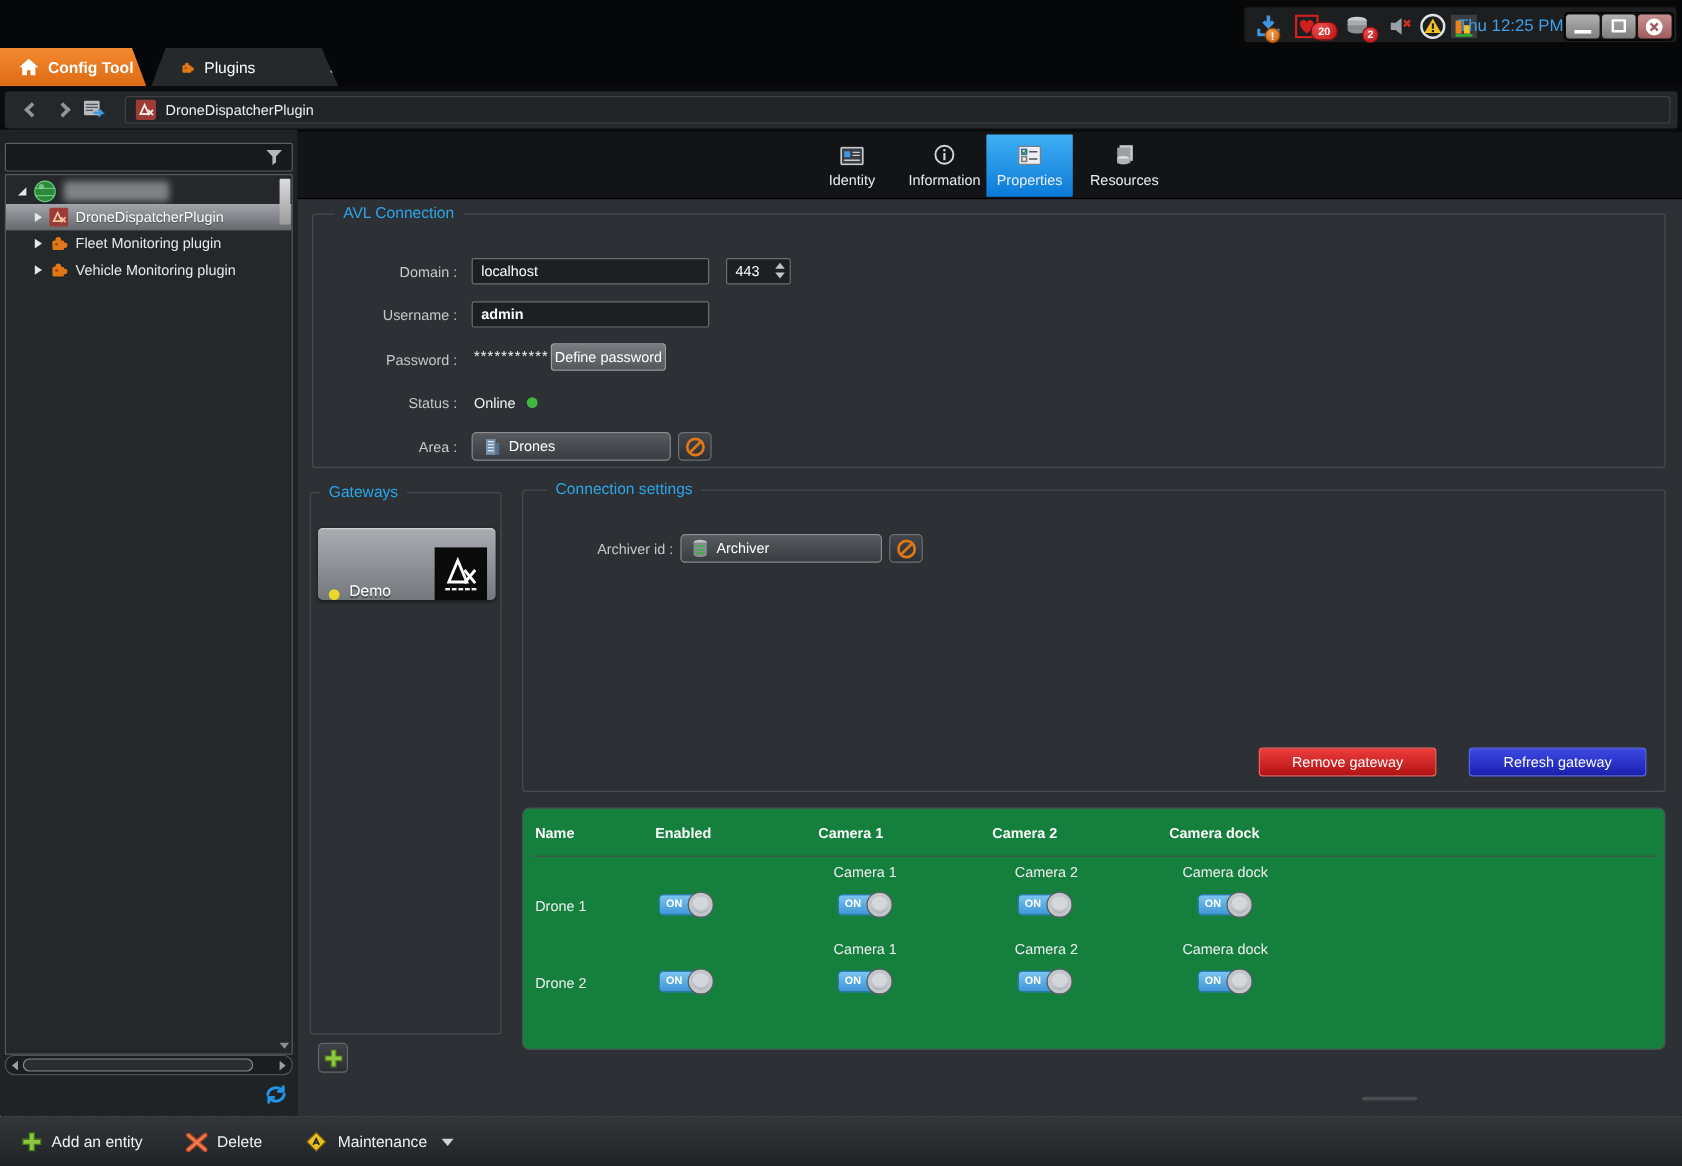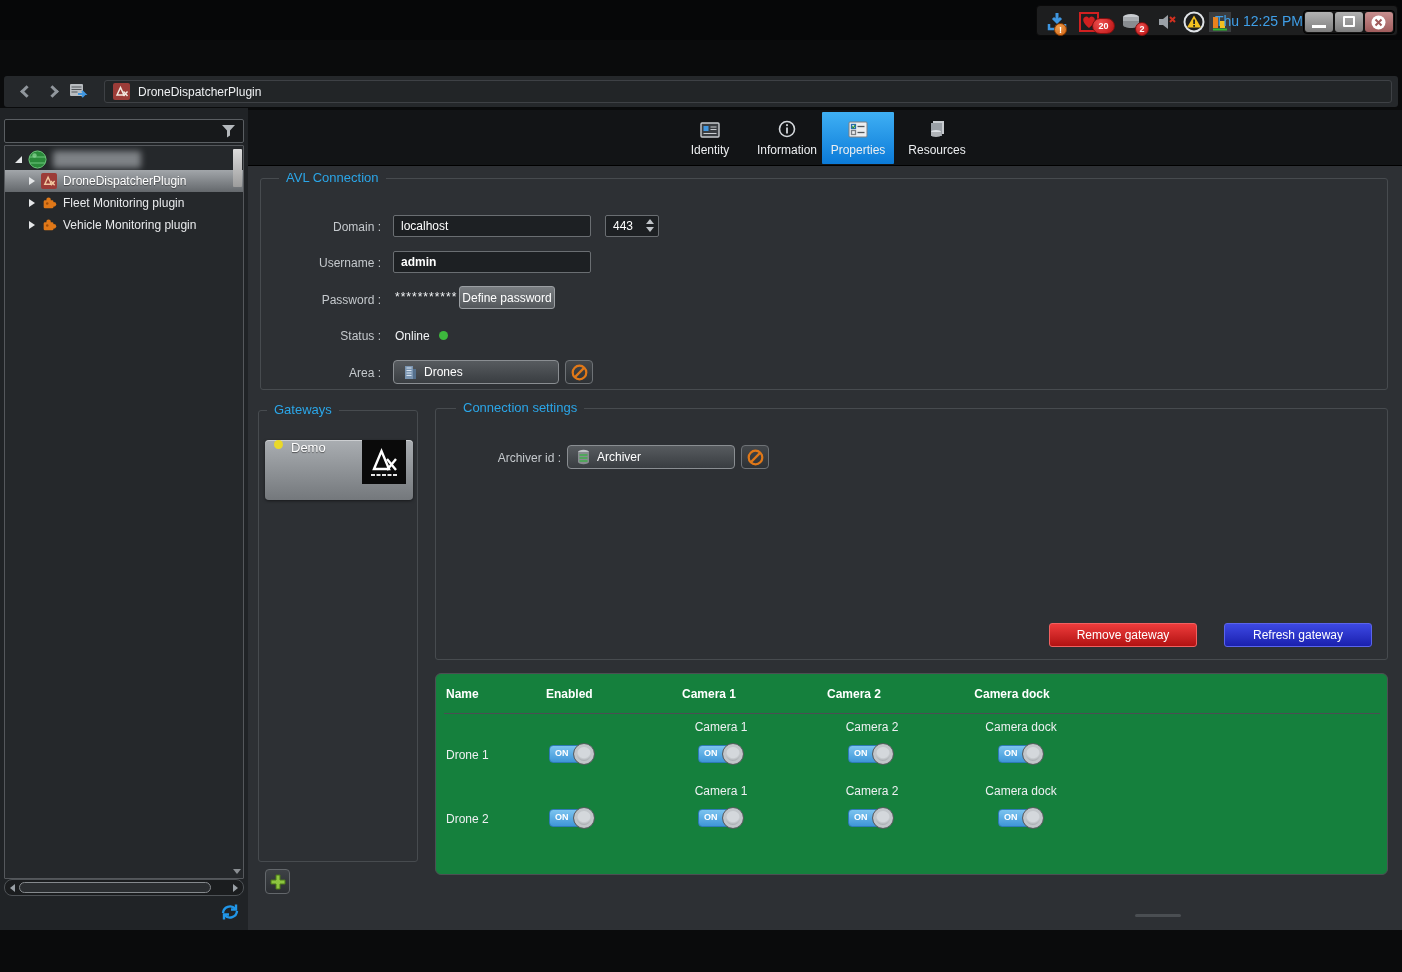--- a/index.html
+++ b/index.html
@@ -103,21 +103,21 @@
   .dropbtn { position:absolute; background:linear-gradient(#575b5f,#393d41); border:1px solid #8a8e92;
              border-radius:4px; height:24px; display:flex; align-items:center; gap:7px; padding:0 9px;
              color:#fff; font-size:12px; }
   .clearbtn { position:absolute; width:28px; height:24px; background:linear-gradient(#43474b,#2d3135);
               border:1px solid #6e7276; border-radius:4px; display:flex; align-items:center;
               justify-content:center; }
   .dot { display:inline-block; width:9px; height:9px; border-radius:50%; background:#3db83d; }
 
   .gwtile { position:absolute; left:6px; top:29px; width:148px; height:60px; border-radius:4px;
             background:linear-gradient(#aaaeb2,#74787c); box-shadow:inset 0 1px 0 rgba(255,255,255,.4),0 1px 3px rgba(0,0,0,.5);
-            display:flex; align-items:flex-start; }
+            display:flex; align-items:flex-end; }
   .gwdot { width:9px; height:9px; border-radius:50%; background:#ead928; margin-left:9px; }
   .gwname { color:#fff; font-size:13px; margin-left:8px; text-shadow:0 1px 1px rgba(0,0,0,.5); }
 
   .redbtn { position:absolute; height:24px; background:linear-gradient(#ee3c3c,#b21212);
             border:1px solid #f26060; border-radius:3px; color:#fff; font-size:12px;
             display:flex; align-items:center; justify-content:center; font-family:inherit; }
   .bluebtn { position:absolute; height:24px; background:linear-gradient(#3d49e4,#1a20ae);
              border:1px solid #5a64ec; border-radius:3px; color:#fff; font-size:12px;
              display:flex; align-items:center; justify-content:center; font-family:inherit; }
 
@@ -209,20 +209,38 @@
         <div class="winbtn close">
           <svg class="abs" style="left:6px;top:3px" width="15" height="15" viewBox="0 0 15 15">
             <circle cx="7.5" cy="7.5" r="7" fill="#fff"></circle>
             <path d="M4.5 4.5 l6 6 M10.5 4.5 l-6 6" stroke="#a05c5c" stroke-width="2"></path>
           </svg>
         </div>
       </div>
     </div>
   </div>
 
+  <div class="tabbar">
+    <div class="tab orange">
+      <svg width="16" height="14" viewBox="0 0 16 14">
+        <path d="M8 0 L16 7 h-2.5 v7 h-4 v-4.5 h-3 V14 h-4 V7 H0 Z" fill="#fff"></path>
+      </svg>
+      <span>Config Tool</span>
+    </div>
+    <div class="tab dark">
+      <svg width="17" height="17" viewBox="0 0 18 18">
+        <rect x="3" y="6" width="11" height="9" rx="1.5" fill="#e07818"></rect>
+        <circle cx="8.5" cy="5.5" r="2.6" fill="#e07818"></circle>
+        <circle cx="14.5" cy="10.5" r="2.6" fill="#e07818"></circle>
+        <circle cx="7" cy="9.5" r="1.4" fill="#a04c08"></circle>
+      </svg>
+      <span style="font-weight:normal">Plugins</span>
+      <span class="xicon" style="margin-left:54px"></span>
+    </div>
+  </div>
 
   <div class="crumbbar">
     <span class="chev back"></span>
     <span class="chev fwd"></span>
     <svg class="abs" style="left:64px;top:6px" width="20" height="19" viewBox="0 0 20 19">
       <rect x="2" y="2" width="13" height="12" rx="1" fill="#b8bcc0"></rect>
       <path d="M3.5 5 h10 M3.5 7.5 h10 M3.5 10 h6" stroke="#52565a" stroke-width="1.2"></path>
       <path d="M10 12 l7 0 -3 -3 m3 3 -3 3" stroke="#3f96e0" stroke-width="2" fill="none"></path>
     </svg>
     <div class="crumb">
@@ -489,14 +507,37 @@
       <div class="toggle" style="left:562px;top:133px">
         <div class="track"></div>
         <span class="on">ON</span>
         <div class="knob"></div>
       </div>
     </div>
 
     <div class="grip"></div>
   </div>
 
+  <div class="footer">
+    <div class="footbtn" style="margin-left:8px">
+      <svg width="17" height="17" viewBox="0 0 16 16">
+        <path d="M6 1 h4 v5 h5 v4 h-5 v5 h-4 v-5 h-5 v-4 h5 z" fill="#8dc63f" stroke="#4a7818" stroke-width="1"></path>
+      </svg>
+      <span>Add an entity</span>
+    </div>
+    <div class="footbtn" style="margin-left:16px">
+      <svg width="18" height="16" viewBox="0 0 18 16">
+        <path d="M2 2 L16 14 M16 2 L2 14" stroke="#c84a1e" stroke-width="4.2" stroke-linecap="round"></path>
+        <path d="M2 2 L16 14 M16 2 L2 14" stroke="#e8825a" stroke-width="1.8" stroke-linecap="round"></path>
+      </svg>
+      <span>Delete</span>
+    </div>
+    <div class="footbtn" style="margin-left:16px">
+      <svg width="19" height="19" viewBox="0 0 19 19">
+        <rect x="4" y="4" width="11" height="11" transform="rotate(45 9.5 9.5)" fill="#e8c020" stroke="#7a5c08" stroke-width="1"></rect>
+        <path d="M7 12 l2.5-5 2.5 5 M8 10.5 h3" stroke="#222" stroke-width="1.4" fill="none"></path>
+      </svg>
+      <span>Maintenance</span>
+      <span class="caret-dn"></span>
+    </div>
+  </div>
 
 </div>
 
 </body></html>

